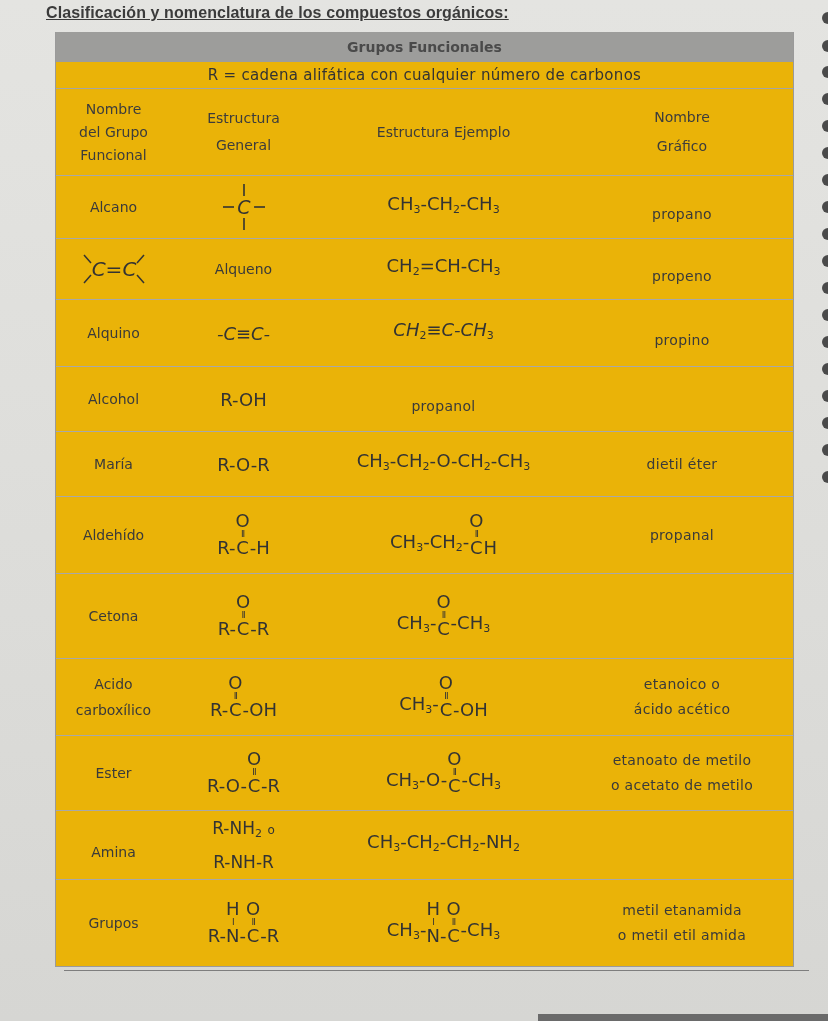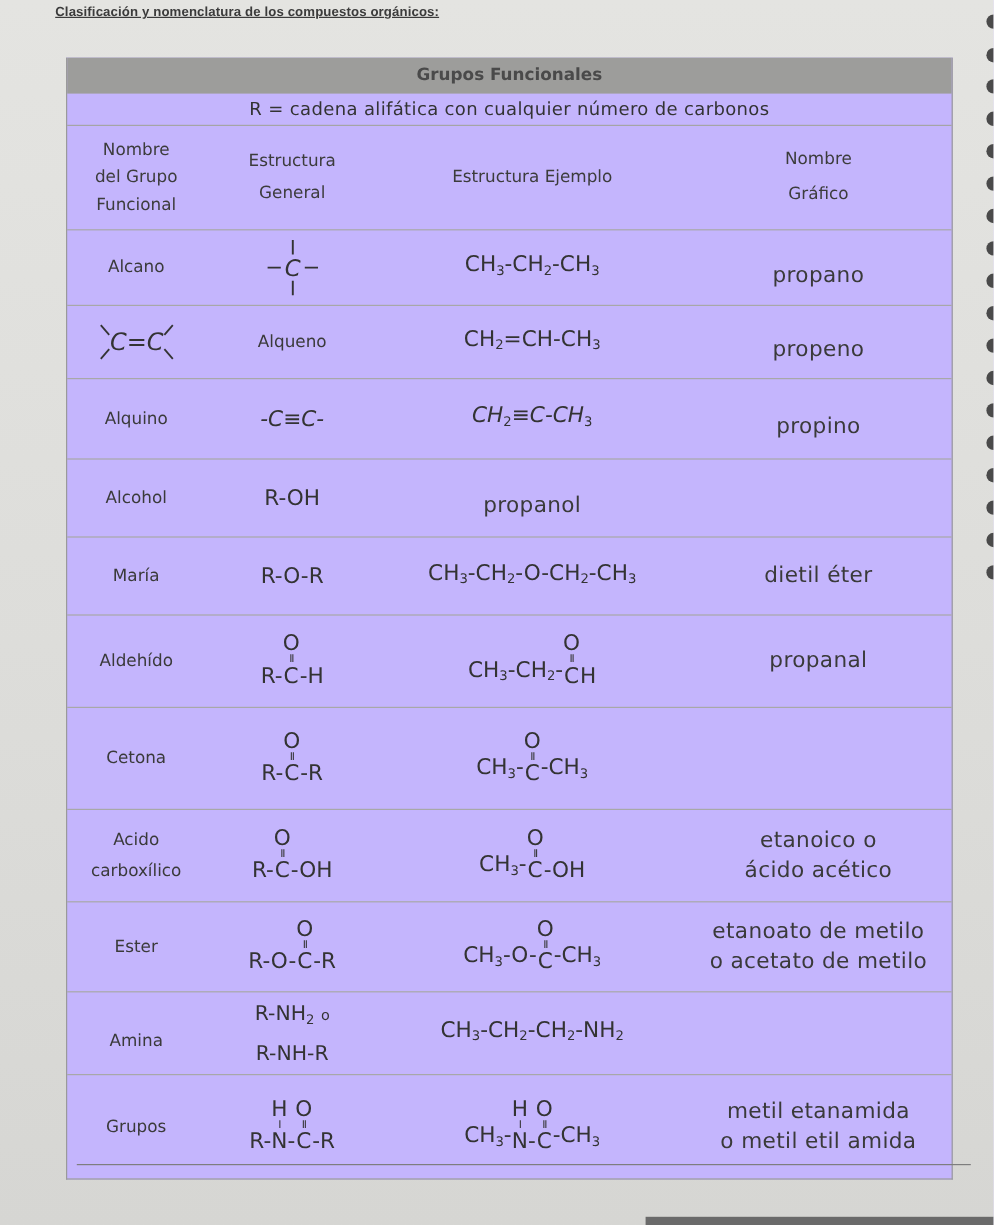--- a/index.html
+++ b/index.html
@@ -4,49 +4,49 @@
   <style>
     html, body { margin: 0; padding: 0; }
     body {
       width: 828px; height: 1021px; overflow: hidden; position: relative;
       background: linear-gradient(180deg, #e4e4e1 0%, #dcdcd9 60%, #d6d6d3 100%);
       font-family: "DejaVu Sans", sans-serif; color: #3a3a3a;
     }
     .doc-title {
       position: absolute; left: 46px; top: 4px;
       font-family: "Liberation Sans", sans-serif; font-weight: bold;
-      font-size: 11px; color: #3b3b3b; text-decoration: underline;
+      font-size: 16px; color: #3b3b3b; text-decoration: underline;
       letter-spacing: 0.1px;
     }
     .table {
-      position: absolute; left: 55px; top: 48px; width: 737px;
+      position: absolute; left: 55px; top: 32px; width: 737px;
       border-left: 1.5px solid #9a9a9a; border-right: 1.5px solid #9a9a9a;
       border-bottom: 1.5px solid #9a9a9a;
-      background: #c4b5fd;
+      background: #eab308;
     }
     .band {
       height: 30px; background: #9d9d9b; display: flex; align-items: center; justify-content: center;
       font-size: 14px; font-weight: bold; color: #4a4a4a;
     }
     .rdef {
       height: 26px; display: flex; align-items: center; justify-content: center;
       border-bottom: 1.5px solid #a5a5a5; font-size: 15px; color: #333;
       letter-spacing: 0.3px;
     }
     .row {
       display: grid; grid-template-columns: 115px 145px 255px 222px;
       border-bottom: 1.5px solid #a8a8a8;
     }
     .row:last-child { border-bottom: none; }
     .cell { display: flex; align-items: center; justify-content: center; text-align: center; }
     .hdr .cell { font-size: 14px; color: #3c3c3c; line-height: 23px; }
     .name { font-size: 14px; color: #3a3a3a; line-height: 23px; }
     .gen { font-size: 18px; color: #333; }
     .ex { font-size: 18px; color: #333; }
-    .graf { font-size: 18px; color: #3a3a3a; line-height: 22px; letter-spacing: 0.3px; }
+    .graf { font-size: 14px; color: #3a3a3a; line-height: 22px; letter-spacing: 0.3px; }
     .graf.low { padding-top: 14px; }
     sub { font-size: 11px; vertical-align: -3px; }
     .stack { display: inline-flex; flex-direction: column; align-items: center; line-height: 1; }
     .carb { display: inline-flex; flex-direction: column; align-items: center; position: relative; }
     .carb .o { font-size: 18px; line-height: 18px; }
     .carb .dbl { font-size: 9px; line-height: 8px; letter-spacing: -1px; }
     .carb .c { line-height: 20px; }
     .formula { display: inline-flex; align-items: flex-end; white-space: nowrap; }
     .formula > span { line-height: 20px; }
     .footer-line {

